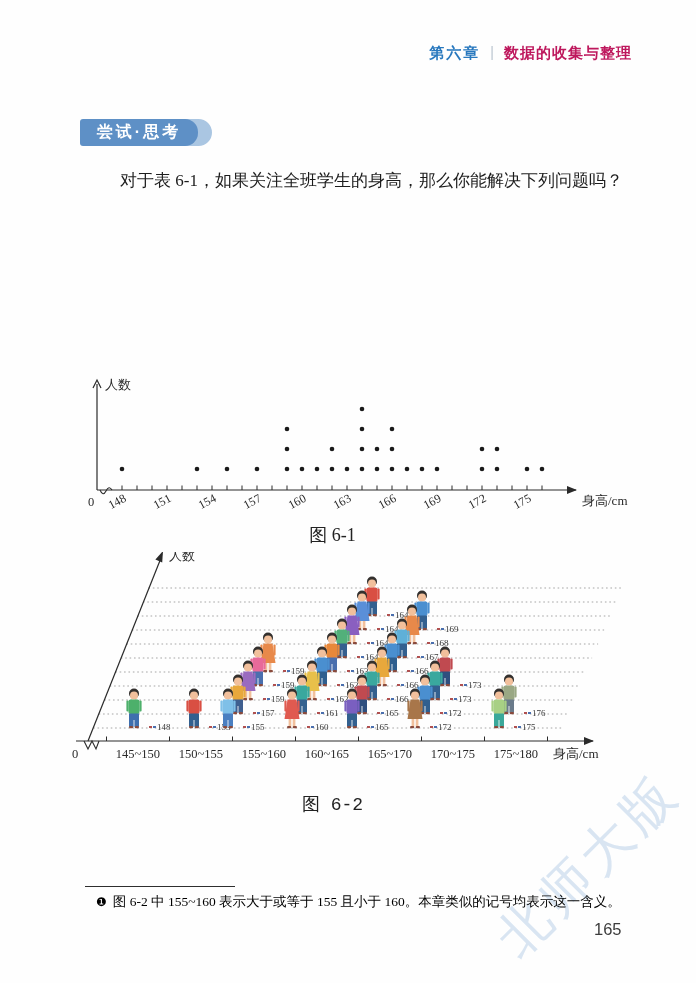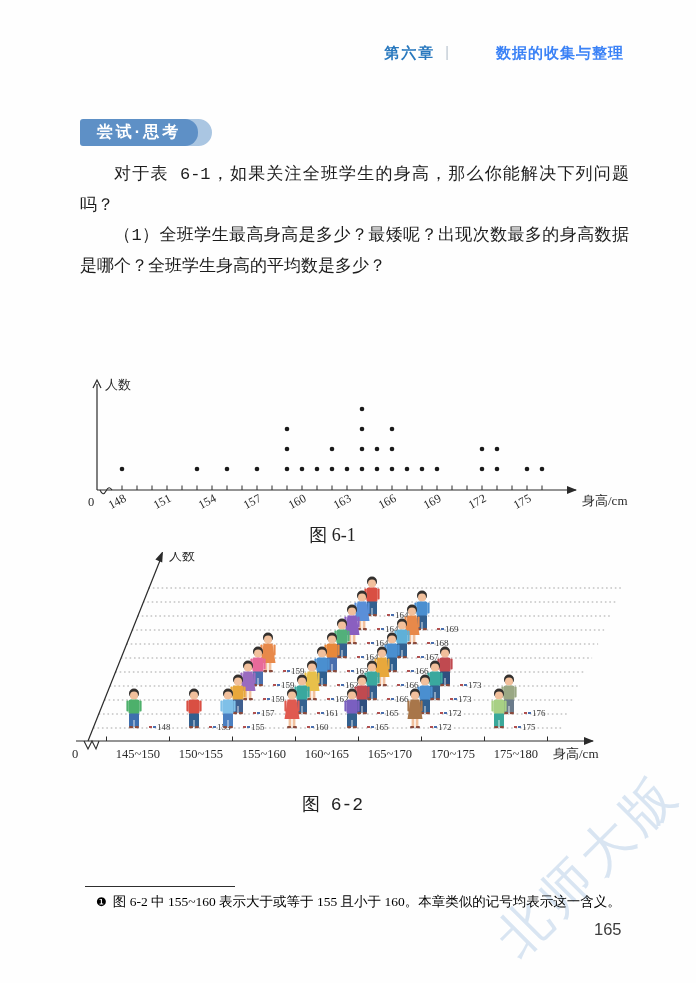--- a/index.html
+++ b/index.html
@@ -1,35 +1,35 @@
 <!DOCTYPE html>
 <html><head>
 <meta charset="utf-8">
 <style>
   html,body{margin:0;padding:0;}
   body{width:696px;height:983px;position:relative;background:#fefefe;overflow:hidden;
        font-family:"Liberation Serif","DejaVu Serif",serif;color:#1c1c1c;}
   .abs{position:absolute;}
   
-  .header{top:44px;right:72px;display:flex;align-items:flex-start;gap:10px;
+  .header{top:44px;right:64px;display:flex;align-items:flex-start;gap:10px;
           font-family:"Liberation Sans","DejaVu Sans",sans-serif;font-size:15px;font-weight:bold;}
   .header .chapter{color:#2878be;letter-spacing:2px;}
   .header .divider{color:#b9c4cf;font-weight:normal;font-size:14px;}
-  .header .title{color:#3b82f6;letter-spacing:1px;margin-left:37px;}
+  .header .title{color:#be185d;letter-spacing:1px;}
   
   .badge-wrap{top:119px;left:80px;height:27px;}
   .badge-light{position:absolute;left:10px;top:0;width:122px;height:27px;background:#aac6e2;
                border-radius:4px 14px 14px 4px;}
   .badge{position:absolute;left:0;top:0;width:118px;height:27px;background:#5e90c6;
          border-radius:3px 13px 13px 3px;color:#ffffff;font-weight:bold;font-size:16px;
          display:flex;align-items:center;justify-content:center;letter-spacing:3px;
          font-family:Liberation Sans, sans-serif;}
   
   .intro{top:160px;left:80px;width:549px;font-size:17px;line-height:30.5px;text-align:justify;}
-  .intro p{margin:0;text-indent:2em;font-family:Liberation Mono, monospace;}
+  .intro p{margin:6px;text-indent:2em;}
   .fn-marker-inline{font-size:12px;vertical-align:0.35em;line-height:0;}
   
   .fig1-svg{left:78px;top:372px;}
   .fig2-svg{left:62px;top:552px;}
   .caption{left:80px;width:505px;text-align:center;font-size:18px;color:#222;}
   .cap1{top:523px;}
   .cap2{top:792px;font-family:Liberation Mono, monospace;}
   
   .fn-rule{left:85px;top:886px;width:150px;border-top:1.5px solid #2e2e2e;height:0;}
   .footnote{left:96px;top:894px;width:540px;font-size:13.5px;color:#000000;line-height:16px;}
@@ -56,21 +56,20 @@
     <span class="title">数据的收集与整理</span>
   </div>
 
   <div class="abs badge-wrap">
     <div class="badge-light"></div>
     <div class="badge">尝试·思考</div>
   </div>
 
   <div class="abs intro">
     <p>对于表 6-1，如果关注全班学生的身高，那么你能解决下列问题吗？</p>
-    <p>（1）全班学生最高身高是多少？最矮呢？出现次数最多的身高数据是哪个？全班学生身高的平均数是多少？</p>
   </div>
 
   <svg class="abs fig1-svg" width="565" height="150" viewBox="0 0 565 150" id="fig1">
       <line x1="19" y1="118" x2="19" y2="12" stroke="#2a2a2a" stroke-width="1.2"></line>
       <path d="M15,16 L19,8 L23,16" fill="none" stroke="#2a2a2a" stroke-width="1.2"></path>
       <text x="27" y="17" font-size="13" fill="#2a2a2a">人数</text>
       <line x1="19" y1="118" x2="498" y2="118" stroke="#2a2a2a" stroke-width="1.2"></line>
       <path d="M489,114 L499,118 L489,122 Z" fill="#2a2a2a"></path>
       <path d="M22 118 q3 7 6 1 q3 -6 6 -1" fill="none" stroke="#2a2a2a" stroke-width="1.1"></path>
       <text x="10" y="134" font-size="12.5" fill="#2a2a2a">0</text>

